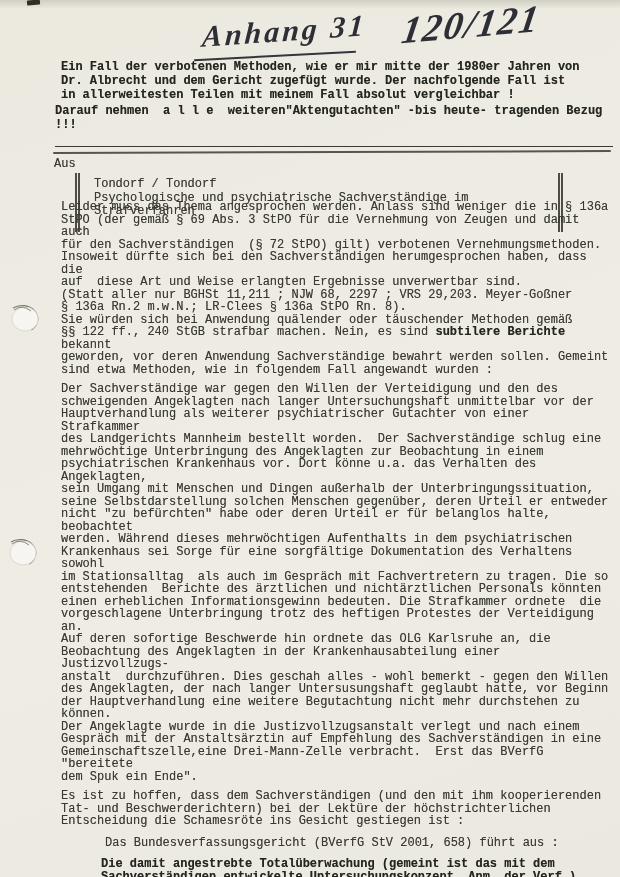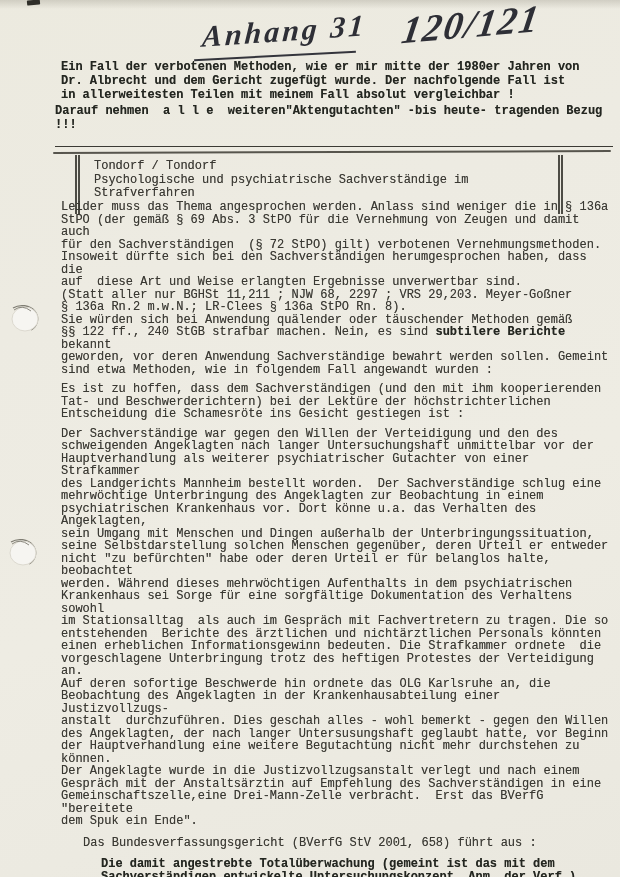--- a/index.html
+++ b/index.html
@@ -47,21 +47,21 @@
   .source-label { margin:4px 0 0 -7px; }
   .source-block { margin:2px 0 0 14px; width:450px; padding:5px 14px 6px 14px;
     border-left:5px double #4d4c45; border-right:5px double #4d4c45; }
   .source-block .mono { line-height:13.5px; }
   .source-gap { height:7px; }
 
   .bodytext { position:absolute; left:61px; top:198px; width:552px; }
   .p-main { margin-top:3px; }
   .p-case { margin-top:7px; }
   .p-hope { margin-top:7px; }
-  .p-quote-intro { margin-top:9px; margin-left:22px; }
+  .p-quote-intro { margin-top:9px; margin-left:44px; }
   .p-quote { margin-top:9px; margin-left:40px; width:510px; }
 
   
   .hole { position:absolute; left:0; }
   .hole-top { top:300px; }
   .hole-bottom { top:533px; }
 </style>
 </head>
 <body>
 
@@ -72,44 +72,41 @@
   <div class="hw hw-appendix">Anhang 31</div>
   <div class="hw-underline"></div>
   <div class="hw hw-pages">120/121</div>
 
   <div class="intro">
     <div class="mono bold">Ein Fall der verbotenen Methoden, wie er mir mitte der 1980er Jahren von
 Dr. Albrecht und dem Gericht zugefügt wurde. Der nachfolgende Fall ist
 in allerweitesten Teilen mit meinem Fall absolut vergleichbar !</div>
     <div class="mono bold emphasis">Darauf nehmen  a l l e  weiteren"Aktengutachten" -bis heute- tragenden Bezug !!!</div>
     <div class="rule"></div>
+    <div class="mono source-label">Aus</div>
     <div class="source-block">
       <div class="mono">Tondorf / Tondorf</div>
       <div class="mono">Psychologische und psychiatrische Sachverständige im Strafverfahren</div>
       <div class="source-gap"></div>
     </div>
   </div>
 
   <div class="bodytext">
 
     <div class="mono p-main"><span>Leider muss das Thema angesprochen werden. Anlass sind weniger die in § 136a
 StPO (der gemäß § 69 Abs. 3 StPO für die Vernehmung von Zeugen und damit auch
 für den Sachverständigen  (§ 72 StPO) gilt) verbotenen Vernehmungsmethoden.
 Insoweit dürfte sich bei den Sachverständigen herumgesprochen haben, dass die
 auf  diese Art und Weise erlangten Ergebnisse unverwertbar sind.
 (Statt aller nur BGHSt 11,211 ; NJW 68, 2297 ; VRS 29,203. Meyer-Goßner
 § 136a Rn.2 m.w.N.; LR-Clees § 136a StPO Rn. 8).
 </span><span>Sie würden sich bei Anwendung quälender oder täuschender Methoden gemäß
 §§ 122 ff., 240 StGB strafbar machen. Nein, es sind </span><span class="bold">subtilere Berichte</span><span> bekannt
 geworden, vor deren Anwendung Sachverständige bewahrt werden sollen. Gemeint
 sind etwa Methoden, wie in folgendem Fall angewandt wurden :</span></div>
-
-    <div class="mono p-hope">Es ist zu hoffen, dass dem Sachverständigen (und den mit ihm kooperierenden
-Tat- und Beschwerderichtern) bei der Lektüre der höchstrichterlichen
-Entscheidung die Schamesröte ins Gesicht gestiegen ist :</div>
 
     <div class="mono p-case">Der Sachverständige war gegen den Willen der Verteidigung und den des
 schweigenden Angeklagten nach langer Untersuchungshaft unmittelbar vor der
 Hauptverhandlung als weiterer psychiatrischer Gutachter von einer Strafkammer
 des Landgerichts Mannheim bestellt worden.  Der Sachverständige schlug eine
 mehrwöchtige Unterbringung des Angeklagten zur Beobachtung in einem
 psychiatrischen Krankenhaus vor. Dort könne u.a. das Verhalten des Angeklagten,
 sein Umgang mit Menschen und Dingen außerhalb der Unterbringungssituation,
 seine Selbstdarstellung solchen Menschen gegenüber, deren Urteil er entweder
 nicht "zu befürchten" habe oder deren Urteil er für belanglos halte, beobachtet
@@ -121,20 +118,24 @@
 vorgeschlagene Unterbringung trotz des heftigen Protestes der Verteidigung an.
 Auf deren sofortige Beschwerde hin ordnete das OLG Karlsruhe an, die
 Beobachtung des Angeklagten in der Krankenhausabteilung einer Justizvollzugs-
 anstalt  durchzuführen. Dies geschah alles - wohl bemerkt - gegen den Willen
 des Angeklagten, der nach langer Untersusungshaft geglaubt hatte, vor Beginn
 der Hauptverhandlung eine weitere Begutachtung nicht mehr durchstehen zu können.
 Der Angeklagte wurde in die Justizvollzugsanstalt verlegt und nach einem
 Gespräch mit der Anstaltsärztin auf Empfehlung des Sachverständigen in eine
 Gemeinschaftszelle,eine Drei-Mann-Zelle verbracht.  Erst das BVerfG "bereitete
 dem Spuk ein Ende".</div>
+
+    <div class="mono p-hope">Es ist zu hoffen, dass dem Sachverständigen (und den mit ihm kooperierenden
+Tat- und Beschwerderichtern) bei der Lektüre der höchstrichterlichen
+Entscheidung die Schamesröte ins Gesicht gestiegen ist :</div>
 
     <div class="mono p-quote-intro">Das Bundesverfassungsgericht (BVerfG StV 2001, 658) führt aus :</div>
 
     <div class="mono bold p-quote">Die damit angestrebte Totalüberwachung (gemeint ist das mit dem
 Sachverständigen entwickelte Untersuchungskonzept, Anm. der Verf.),
 die Erkenntnisse über die Persönlichkeit des Beschuldigten erbringen soll,
 die er von sich aus nicht preisgeben will, von denen aber erhofft wird,
 dass er sie unter der Einflussnahme Dritter offenbart,ist unzulässig.
 Verfassungsrechtlich steht einer solchen Totalüberwachung der unantastbare
 Kernbereich des Persönlichkeitsrechts des Beschuldigten entgegen, der</div>

